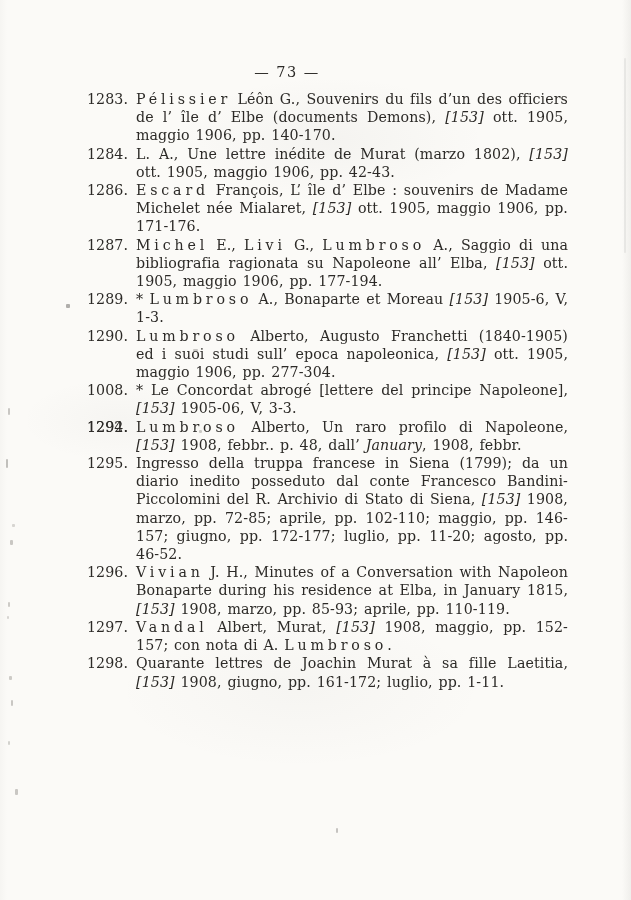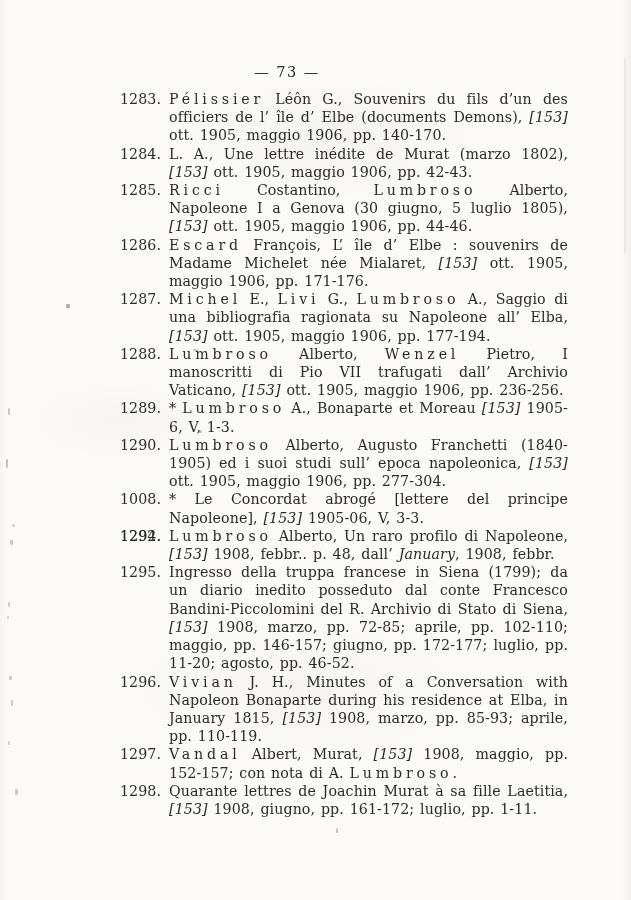--- a/index.html
+++ b/index.html
@@ -27,21 +27,20 @@
     position:absolute;top:90px;left:82px;width:486px;
   }
   .entry{
     position:relative;
     padding-left:54px;
     text-align:justify;
     font-size:14.2px;
     line-height:18.2px;
     letter-spacing:.1px;
     word-spacing:1.2px;
-    margin-left:33px;
   }
   .entry .num{
     position:absolute;left:0;top:0;width:46px;text-align:right;
   }
   .spaced{letter-spacing:.27em;}
   .ital{font-style:italic;}
   .speck{position:absolute;background:#55524d;border-radius:1px;}
   .edge-streak{
     position:absolute;right:5px;top:58px;width:2px;height:195px;
     background:rgba(100,100,96,.10);border-radius:2px;
@@ -57,34 +56,26 @@
   <div class="entries">
       <div class="entry">
       <span class="num">1283.</span>
       <span class="body"><span class="spaced">Pélissier</span><span class=""> Léôn G., Souvenirs du fils d’un des officiers de l’ île d’ Elbe (documents Demons), </span><span class="ital">[153]</span><span class=""> ott. 1905, maggio 1906, pp. 140-170.</span></span>
     </div>
       <div class="entry">
       <span class="num">1284.</span>
       <span class="body"><span class="">L. A., Une lettre inédite de Murat (marzo 1802), </span><span class="ital">[153]</span><span class=""> ott. 1905, maggio 1906, pp. 42-43.</span></span>
     </div>
       <div class="entry">
-      <span class="num">1285.</span>
-      <span class="body"><span class="spaced">Ricci</span><span class=""> Costantino, </span><span class="spaced">Lumbroso</span><span class=""> Alberto, Napoleone I a Genova (30 giugno, 5 luglio 1805), </span><span class="ital">[153]</span><span class=""> ott. 1905, maggio 1906, pp. 44-46.</span></span>
-    </div>
-      <div class="entry">
       <span class="num">1286.</span>
       <span class="body"><span class="spaced">Escard</span><span class=""> François, L’ île d’ Elbe : souvenirs de Madame Michelet née Mialaret, </span><span class="ital">[153]</span><span class=""> ott. 1905, maggio 1906, pp. 171-176.</span></span>
     </div>
       <div class="entry">
       <span class="num">1287.</span>
       <span class="body"><span class="spaced">Michel</span><span class=""> E., </span><span class="spaced">Livi</span><span class=""> G., </span><span class="spaced">Lumbroso</span><span class=""> A., Saggio di una bibliografia ragionata su Napoleone all’ Elba, </span><span class="ital">[153]</span><span class=""> ott. 1905, maggio 1906, pp. 177-194.</span></span>
-    </div>
-      <div class="entry">
-      <span class="num">1288.</span>
-      <span class="body"><span class="spaced">Lumbroso</span><span class=""> Alberto, </span><span class="spaced">Wenzel</span><span class=""> Pietro, I manoscritti di Pio VII trafugati dall’ Archivio Vaticano, </span><span class="ital">[153]</span><span class=""> ott. 1905, maggio 1906, pp. 236-256.</span></span>
     </div>
       <div class="entry">
       <span class="num">1289.</span>
       <span class="body"><span class="">* </span><span class="spaced">Lumbroso</span><span class=""> A., Bonaparte et Moreau </span><span class="ital">[153]</span><span class=""> 1905-6, V, 1-3.</span></span>
     </div>
       <div class="entry">
       <span class="num">1290.</span>
       <span class="body"><span class="spaced">Lumbroso</span><span class=""> Alberto, Augusto Franchetti (1840-1905) ed i suoi studi sull’ epoca napoleonica, </span><span class="ital">[153]</span><span class=""> ott. 1905, maggio 1906, pp. 277-304.</span></span>
     </div>
       <div class="entry">

